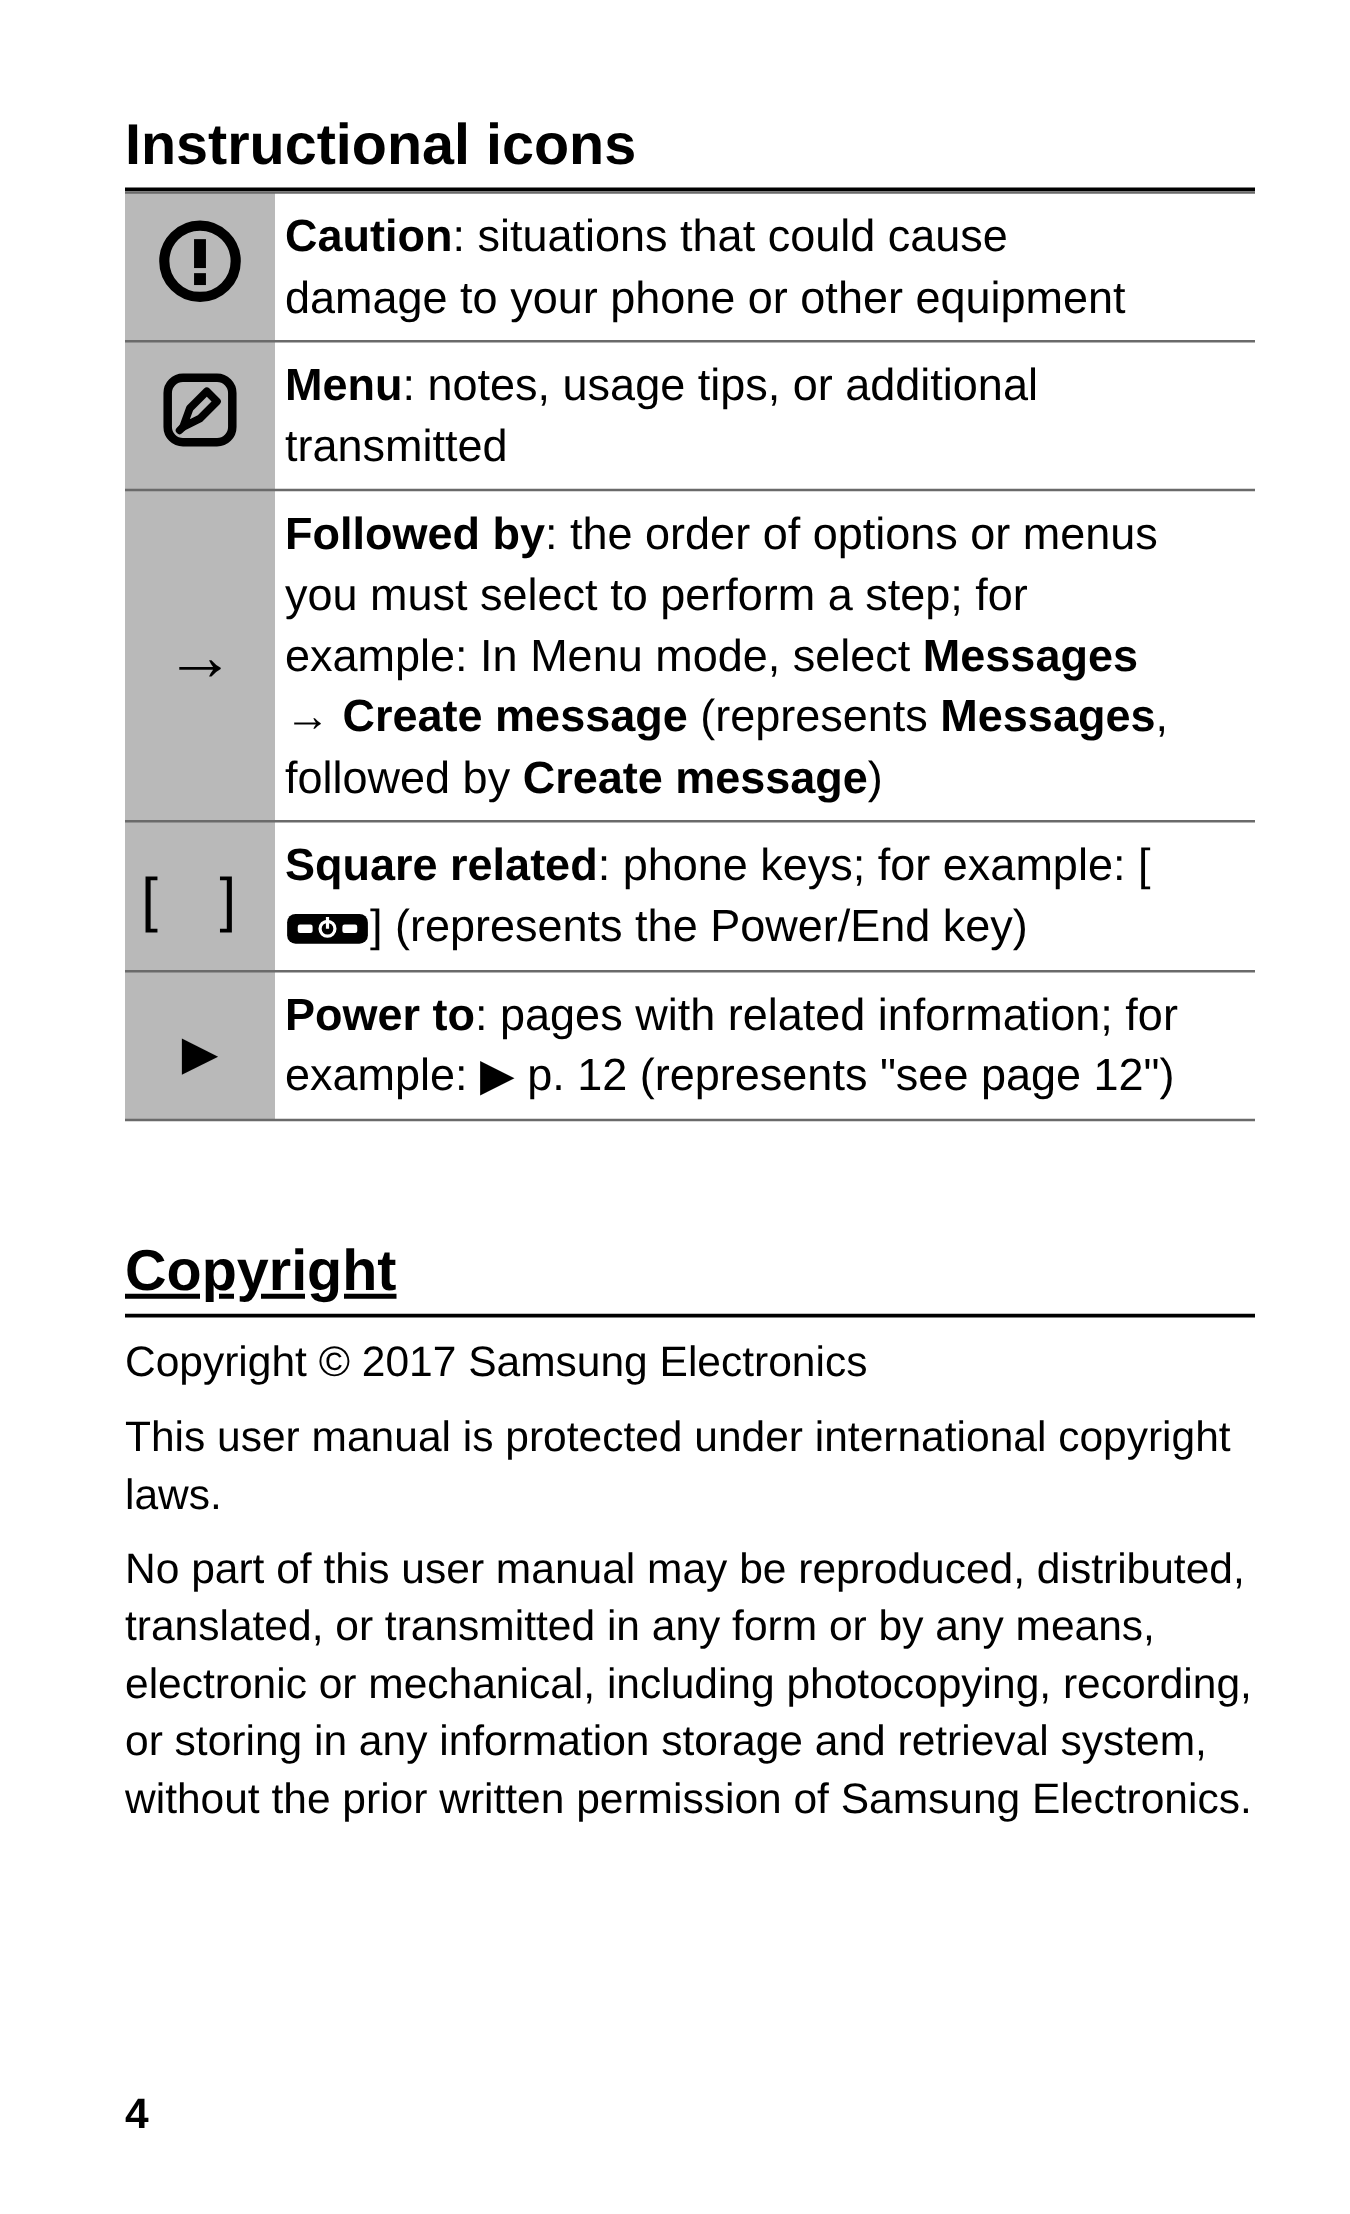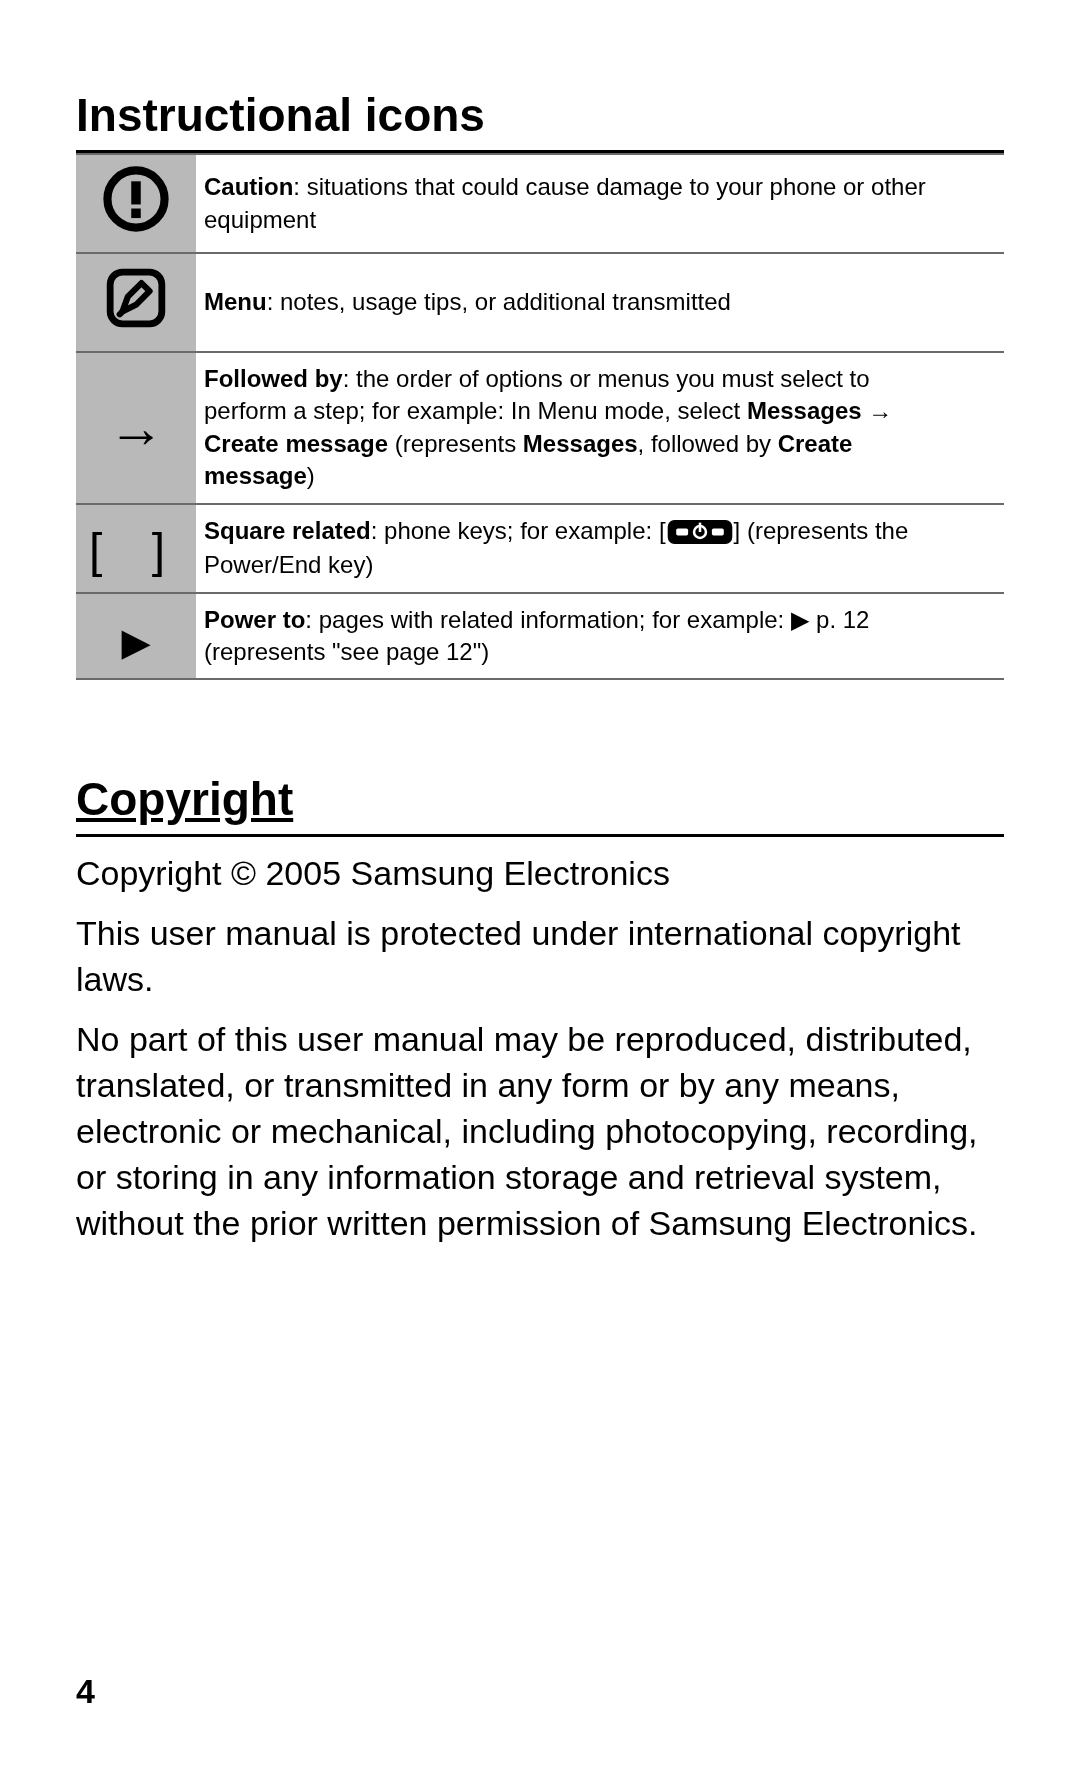--- a/index.html
+++ b/index.html
@@ -7,20 +7,21 @@
     width: 1080px;
     height: 1771px;
     background: #fff;
     font-family: Arial, Helvetica, sans-serif;
     color: #000;
   }
   .page {
     padding: 88px 76px 40px 76px;
     height: 100%;
     position: relative;
+    margin-left: 24px;
   }
   h2.section-title {
     font-size: 46px;
     font-weight: bold;
     border-bottom: 3px solid #000;
     padding-bottom: 8px;
     margin-bottom: 0;
   }
   table.icons {
     width: 100%;
@@ -34,21 +35,21 @@
     padding: 10px 8px;
   }
   table.icons td.icon-col {
     width: 120px;
     background: #b9b9b9;
     text-align: center;
     font-size: 56px;
     line-height: 1;
   }
   table.icons td.desc-col {
-    font-size: 24px;
+    font-size: 36px;
     line-height: 1.35;
     padding-right: 60px;
   }
   .bold { font-weight: bold; }
   .arrow-glyph { font-size: 56px; font-family: Arial, sans-serif; }
   .brackets { font-size: 48px; font-weight: normal; letter-spacing: 18px; font-family: Arial, sans-serif; }
   .tri { font-size: 38px; }
 
   
   .svg-icon { width: 68px; height: 68px; display: inline-block; }
@@ -140,19 +141,19 @@
       </td>
       <td class="desc-col">
         <span class="bold">Power to</span><span>: pages with related information; for example: </span><span>▶</span><span> p. 12 (represents "see page 12")</span>
       </td>
     </tr>
   </tbody>
     </table>
 
   <div class="copyright-wrap">
     <h2 class="section-title">Copyright</h2>
-    <p class="body-text">Copyright © 2005 Samsung Electronics</p>
+    <p class="body-text">Copyright © 2017 Samsung Electronics</p>
     <p class="body-text">This user manual is protected under international copyright laws.</p>
     <p class="body-text">No part of this user manual may be reproduced, distributed, translated, or transmitted in any form or by any means, electronic or mechanical, including photocopying, recording, or storing in any information storage and retrieval system, without the prior written permission of Samsung Electronics.</p>
   </div>
 
   <div class="page-number">4</div>
 </div>
 
 </body></html>

